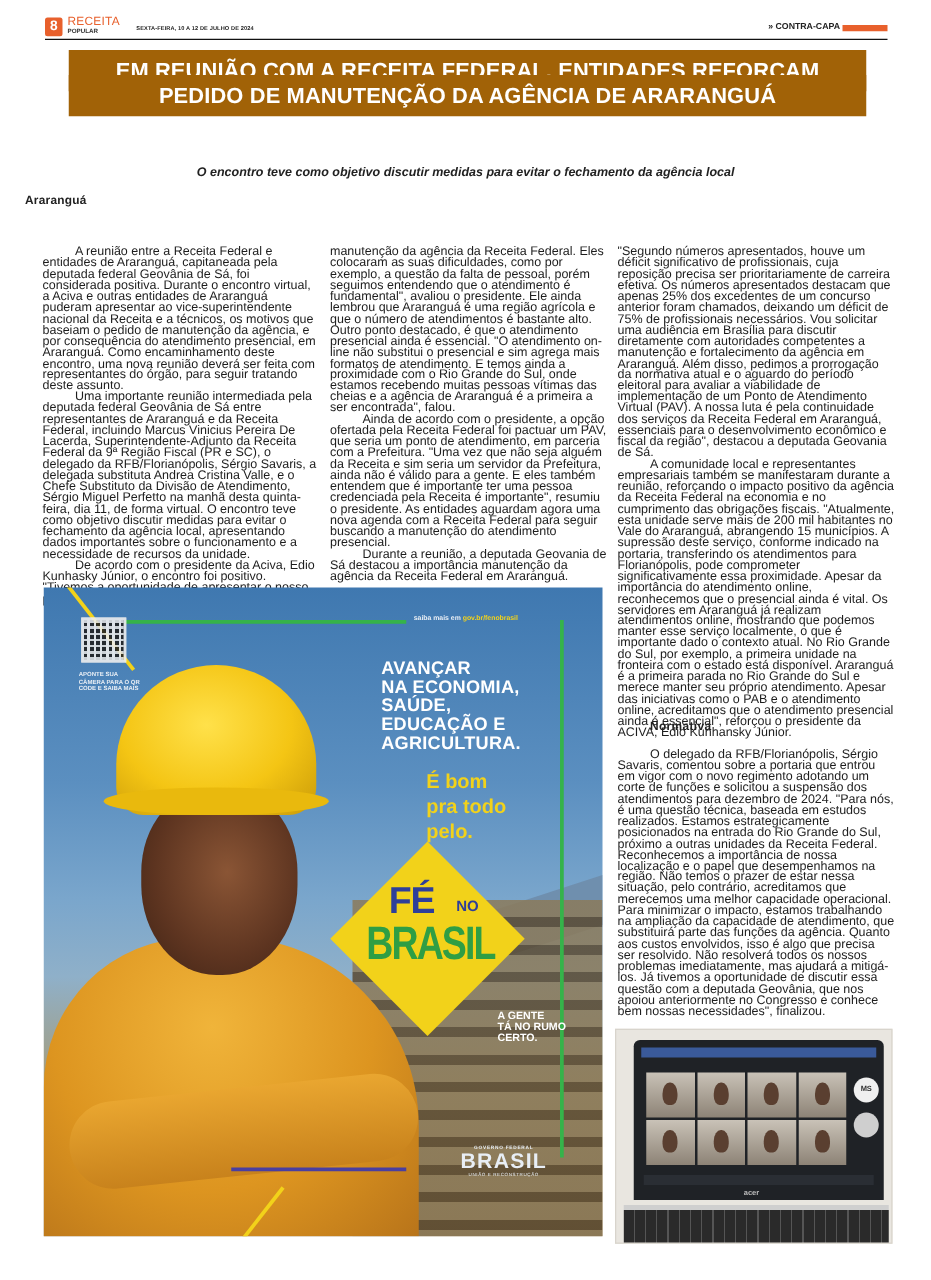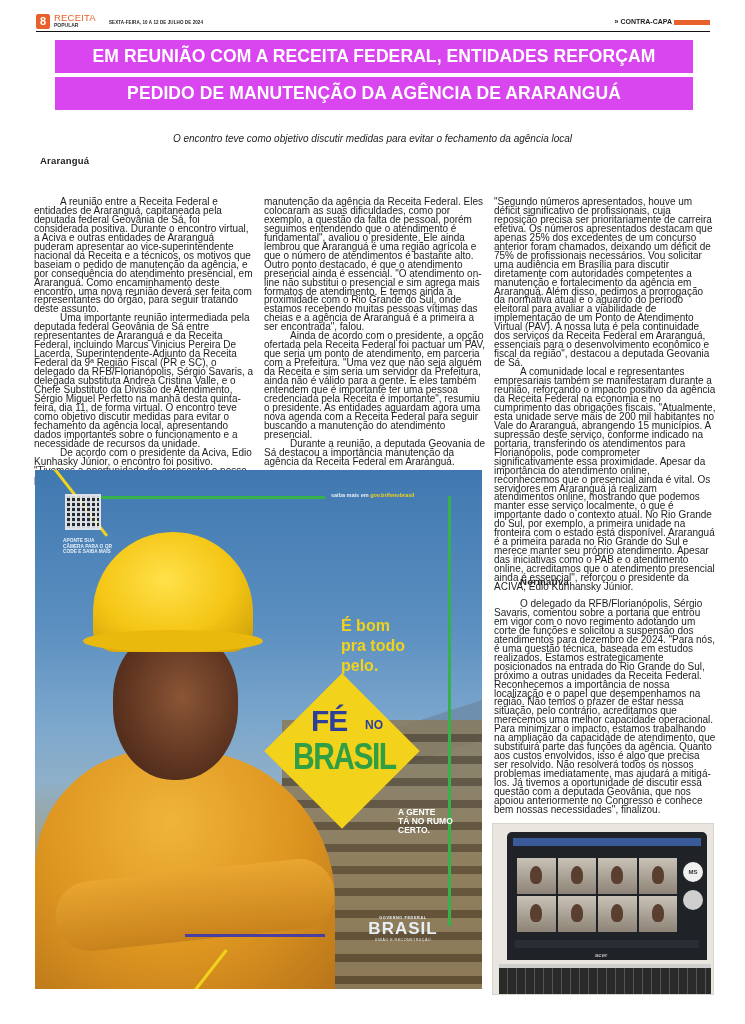--- a/index.html
+++ b/index.html
@@ -10,26 +10,26 @@
   .masthead { position: absolute; left: 36px; top: 12px; width: 674px; height: 20px; border-bottom: 1.5px solid #111; }
   .page-num { position: absolute; left: 0; top: 2px; width: 14px; height: 15px; background: #e8602c; color: #fff; font-weight: bold; font-size: 11px; text-align: center; line-height: 15px; border-radius: 2px; }
   .brand { position: absolute; left: 18px; top: 1px; line-height: 1; }
   .brand-top { color: #e8602c; font-size: 9.5px; letter-spacing: 0.2px; display: block; }
   .brand-bot { color: #333; font-size: 5px; font-weight: bold; display: block; margin-top: 0px; }
   .date { position: absolute; left: 73px; top: 8px; font-size: 4.5px; font-weight: bold; color: #222; letter-spacing: 0.1px; }
   .section { position: absolute; right: 38px; top: 6px; font-size: 7px; font-weight: bold; color: #222; }
   .section-bar { position: absolute; right: 0; top: 8px; width: 36px; height: 5px; background: #e8602c; }
 
   
-  .title-band { position: absolute; left: 55px; width: 638px; height: 33px; background: #d946ef; color: #ffffff; font-weight: bold; font-size: 17.5px; text-align: center; line-height: 33px; letter-spacing: 0.1px; }
+  .title-band { position: absolute; left: 55px; width: 638px; height: 33px; background: #a16207; color: #ffffff; font-weight: bold; font-size: 17.5px; text-align: center; line-height: 33px; letter-spacing: 0.1px; }
   .t1 { top: 40px; }
-  .t2 { top: 77px; }
-
-  .subtitle { position: absolute; left: 0; width: 745px; top: 133px; text-align: center; font-style: italic; font-size: 10px; color: #222; }
-  .dateline { position: absolute; left: 40px; top: 155px; font-size: 9.5px; font-weight: bold; color: #222; letter-spacing: 0.2px; }
+  .t2 { top: 60px; }
+
+  .subtitle { position: absolute; left: 0; width: 745px; top: 133px; text-align: center; font-style: italic; font-size: 10px; color: #222; font-weight: bold; }
+  .dateline { position: absolute; left: 20px; top: 155px; font-size: 9.5px; font-weight: bold; color: #222; letter-spacing: 0.2px; }
 
   
   .col { position: absolute; font-size: 10px; line-height: 8.95px; color: #1d1d1d; text-align: left; }
   .col p { text-indent: 26px; }
   .c1 { left: 34px; top: 198px; width: 222px; }
   .c2 { left: 264px; top: 198px; width: 222px; }
   .c3 { left: 494px; top: 198px; width: 222px; }
   .c3b { left: 494px; top: 600px; width: 222px; }
   .normativa { position: absolute; left: 520px; top: 576px; font-size: 9.5px; font-weight: bold; color: #222; letter-spacing: 0.3px; }
 
@@ -142,20 +142,27 @@
   <div class="line-green-right"></div>
   <div class="line-purple"></div>
 
   <div class="qr"></div>
   <div class="qr-text">APONTE SUA CÂMERA PARA O QR CODE E SAIBA MAIS</div>
   <div class="saiba">
     <span>saiba mais em</span>
     <span class="url">gov.br/fenobrasil</span>
   </div>
 
+  <div class="head1">
+    <div>AVANÇAR</div>
+    <div>NA ECONOMIA,</div>
+    <div>SAÚDE,</div>
+    <div>EDUCAÇÃO E</div>
+    <div>AGRICULTURA.</div>
+  </div>
   <div class="head2">
     <div>É bom</div>
     <div>pra todo</div>
     <div>pelo.</div>
   </div>
 
   <div class="diamond"></div>
   <div class="fe">FÉ</div>
   <div class="no">NO</div>
   <div class="brasil">BRASIL</div>

